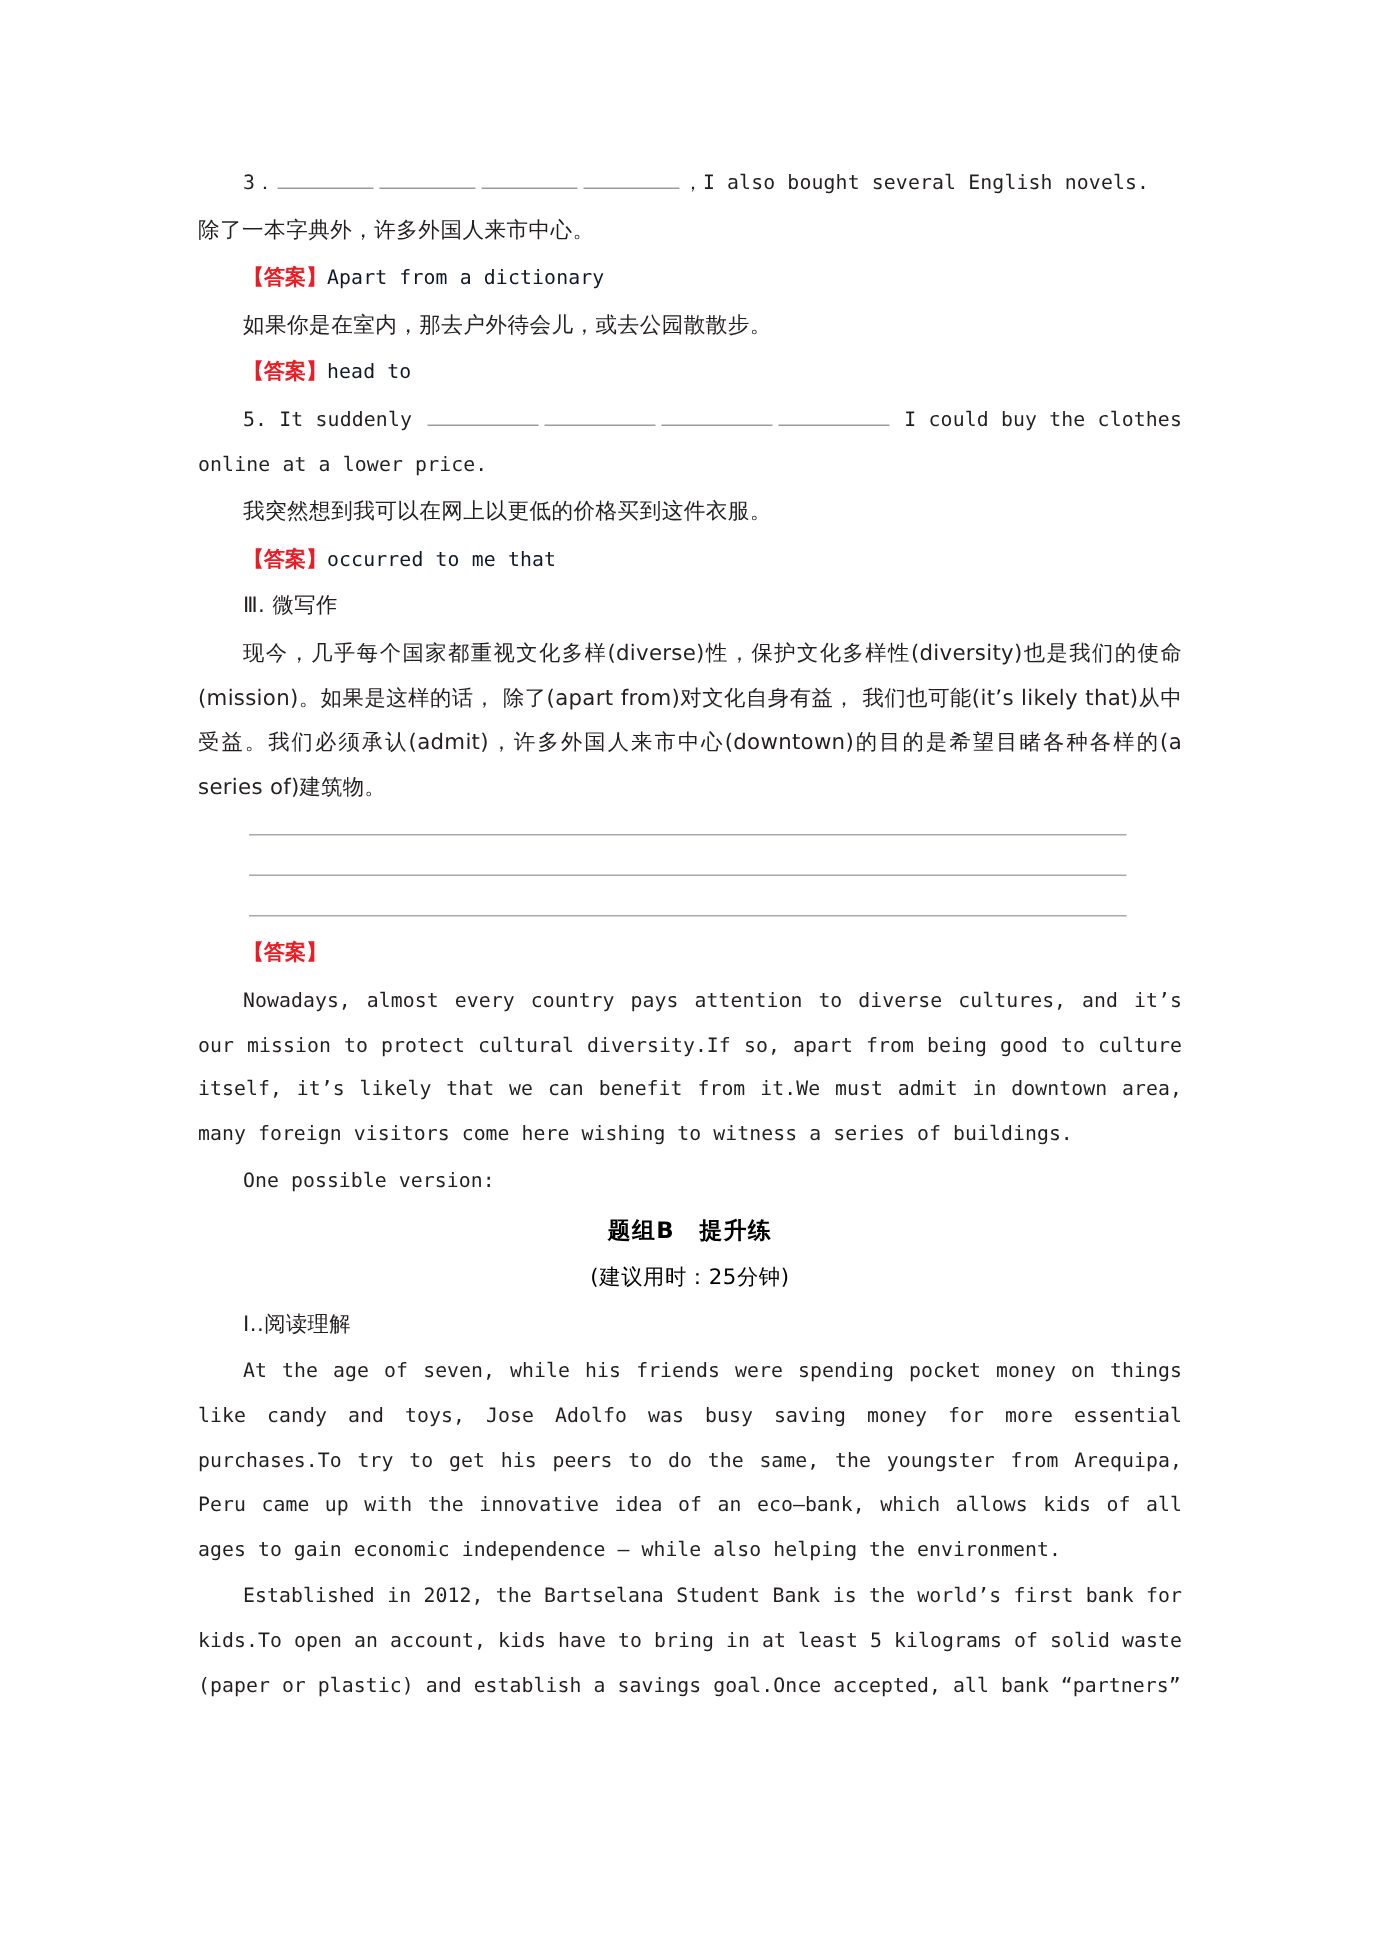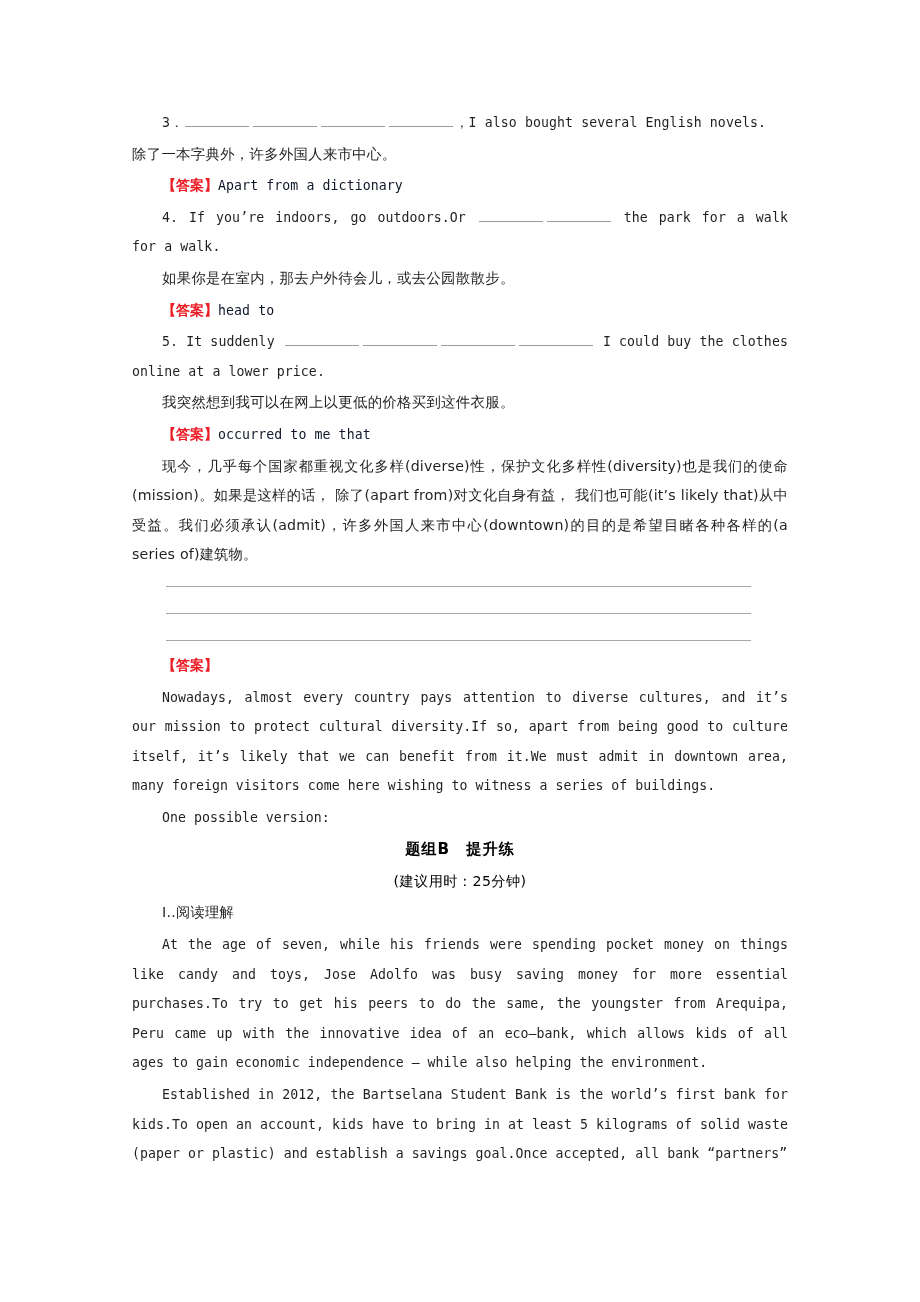--- a/index.html
+++ b/index.html
@@ -137,32 +137,32 @@
 
 <div class="page">
   <div class="content">
 
     <div class="line indent blk"><span>3．</span><span class="blank blank-md"></span><span class="blank blank-md"></span><span class="blank blank-md"></span><span class="blank blank-md"></span><span>，I also bought several English novels.</span></div>
 
     <div class="cn blk">除了一本字典外，许多外国人来市中心。</div>
 
     <div class="line indent blk"><span class="ans-tag">【答案】</span><span class="ans-body">Apart from a dictionary</span></div>
 
-    <div class="line indent blk"><span>4.</span> <span>If you’re indoors, go outdoors.Or</span> <span class="blank blank-md"></span><span class="blank blank-md"></span> <span>the park for a walk for a walk.</span></div>
 
     <div class="cn blk" style="text-indent:30px;">如果你是在室内，那去户外待会儿，或去公园散散步。</div>
 
     <div class="line indent blk"><span class="ans-tag">【答案】</span><span class="ans-body">head to</span></div>
 
     <div class="line indent blk"><span>5.</span> <span>It suddenly</span> <span class="blank blank-lg"></span><span class="blank blank-lg"></span><span class="blank blank-lg"></span><span class="blank blank-lg"></span> <span>I could buy the clothes online at a lower price.</span></div>
 
     <div class="cn blk" style="text-indent:30px;">我突然想到我可以在网上以更低的价格买到这件衣服。</div>
 
     <div class="line indent blk"><span class="ans-tag">【答案】</span><span class="ans-body">occurred to me that</span></div>
 
+    <div class="sec-head blk">Ⅲ. 微写作</div>
 
     <div class="mixed indent blk">现今，几乎每个国家都重视文化多样(diverse)性，保护文化多样性(diversity)也是我们的使命(mission)。如果是这样的话， 除了(apart from)对文化自身有益， 我们也可能(it’s likely that)从中受益。我们必须承认(admit)，许多外国人来市中心(downtown)的目的是希望目睹各种各样的(a series of)建筑物。</div>
 
     <div class="write-area">
       <div class="rule"></div>
       <div class="rule"></div>
       <div class="rule"></div>
     </div>
 
     <div class="line blk" style="text-indent:30px;"><span class="ans-tag">【答案】</span></div>

